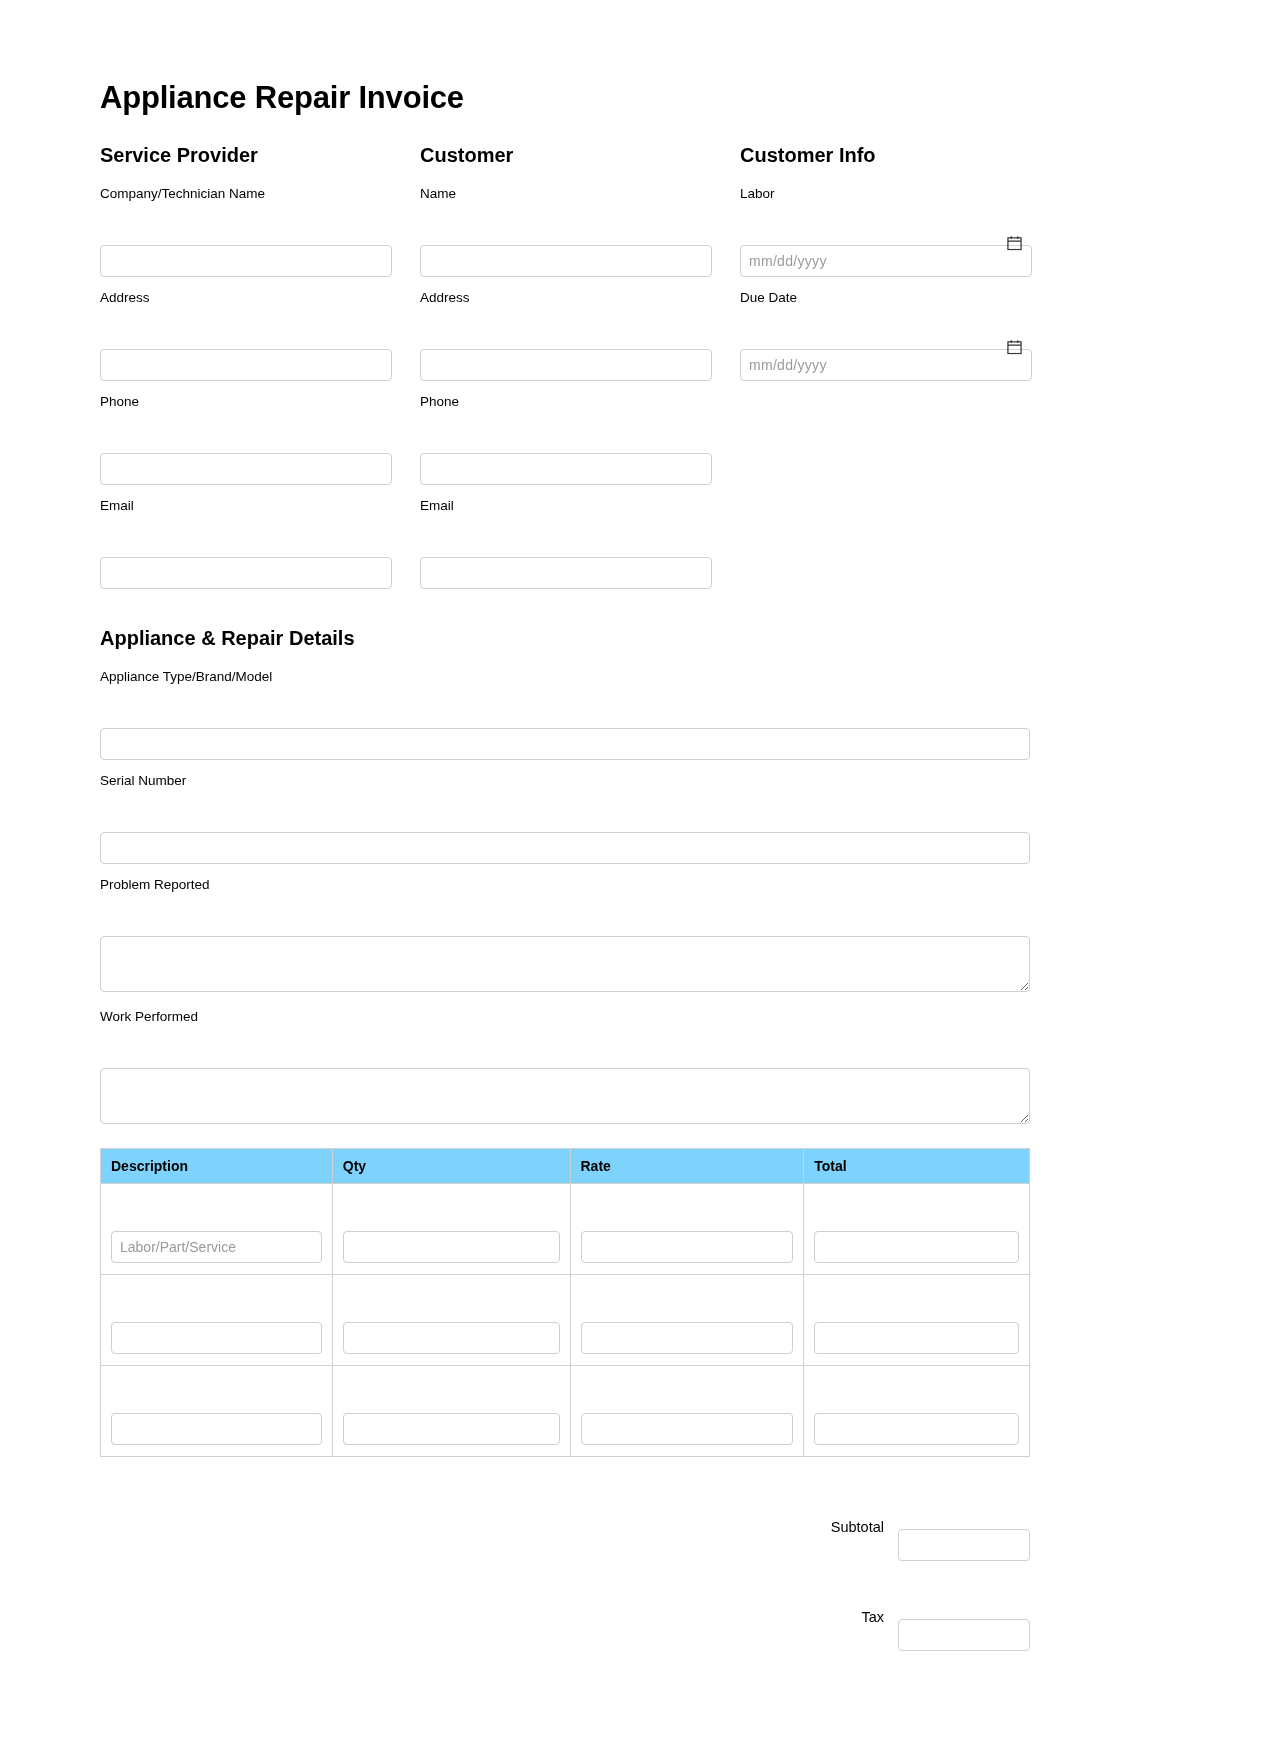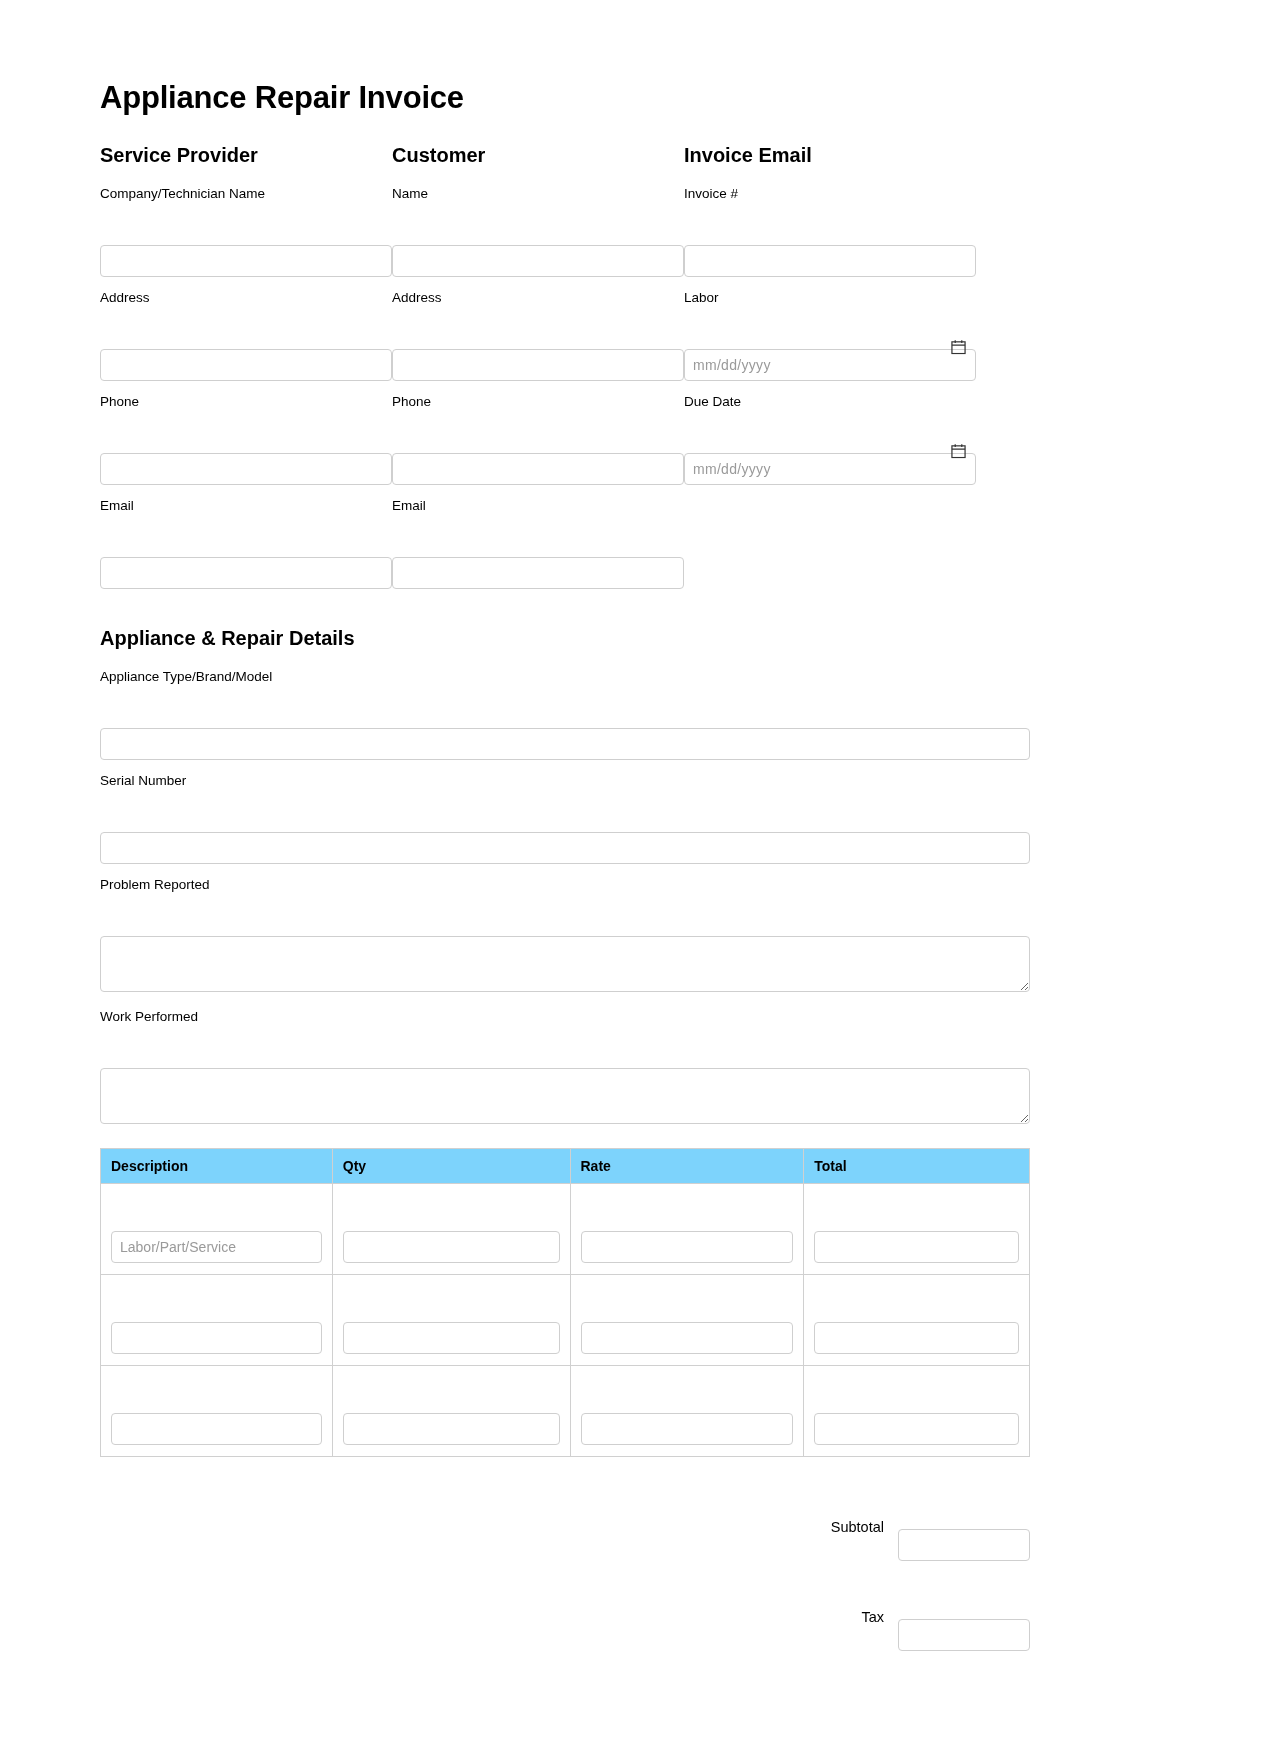--- a/index.html
+++ b/index.html
@@ -25,20 +25,21 @@
     margin: 0 0 28px 0;
     letter-spacing: -0.2px;
   }
   h2.section-title {
     font-size: 20px;
     font-weight: bold;
     margin: 0 0 18px 0;
   }
   .columns {
     display: flex;
+    gap: 28px;
   }
   .col {
     width: 292px;
     flex: 0 0 292px;
   }
   .field {
     margin-bottom: 12px;
   }
   .field label {
     display: block;
@@ -202,26 +203,22 @@
         <input type="text" placeholder="" style="">
       </div>
 
       <div class="field">
         <label>Email</label>
         <input type="text" placeholder="" style="">
       </div>
     </div>
 
     <div class="col">
-      <h2 class="section-title">Invoice Email</h2>
-
-      <div class="field">
-        <label>Invoice #</label>
-        <input type="text" placeholder="" style="">
-      </div>
+      <h2 class="section-title">Customer Info</h2>
+
 
       <div class="field">
         <label>Labor</label>
         <div class="date-wrap">
           <input type="text" class="date-input" placeholder="mm/dd/yyyy" style="">
           <svg class="cal-icon" viewBox="0 0 16 16">
             <rect x="1" y="2.5" width="14" height="12.5" fill="none" stroke="#333" stroke-width="1.3"></rect>
             <line x1="1" y1="6" x2="15" y2="6" stroke="#333" stroke-width="1.3"></line>
             <line x1="4.5" y1="0.8" x2="4.5" y2="3.6" stroke="#333" stroke-width="1.3"></line>
             <line x1="11.5" y1="0.8" x2="11.5" y2="3.6" stroke="#333" stroke-width="1.3"></line>

